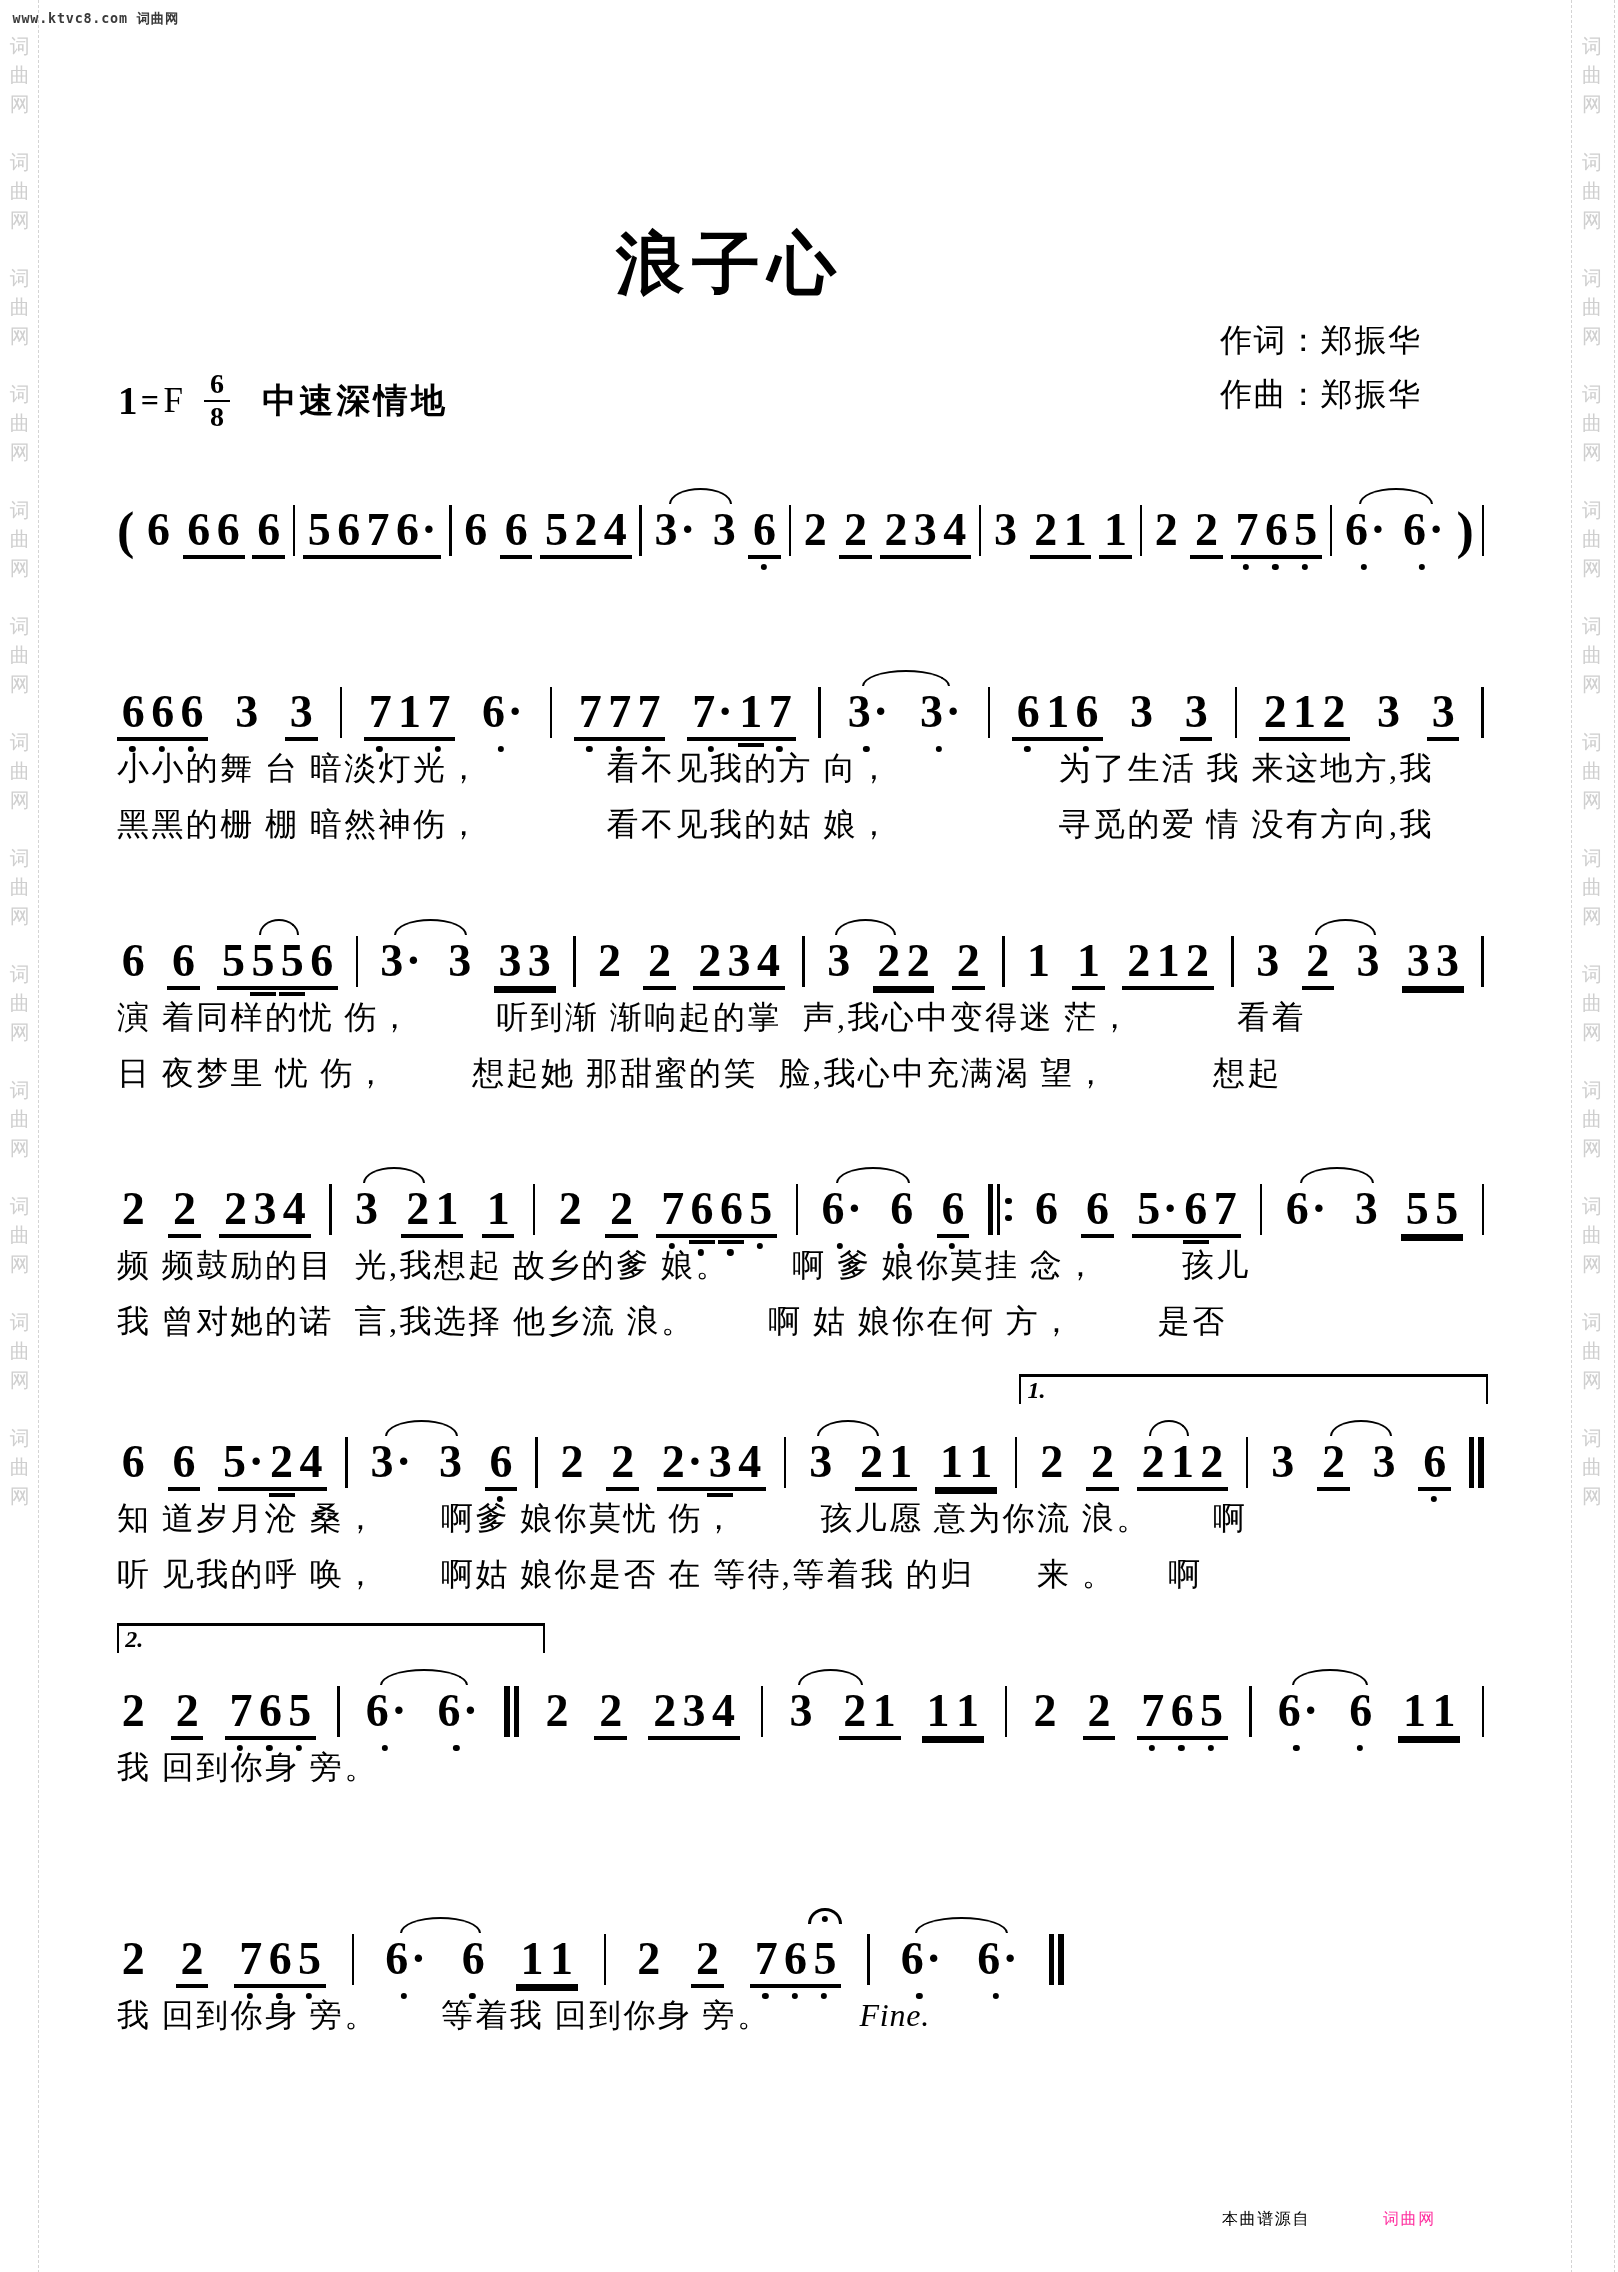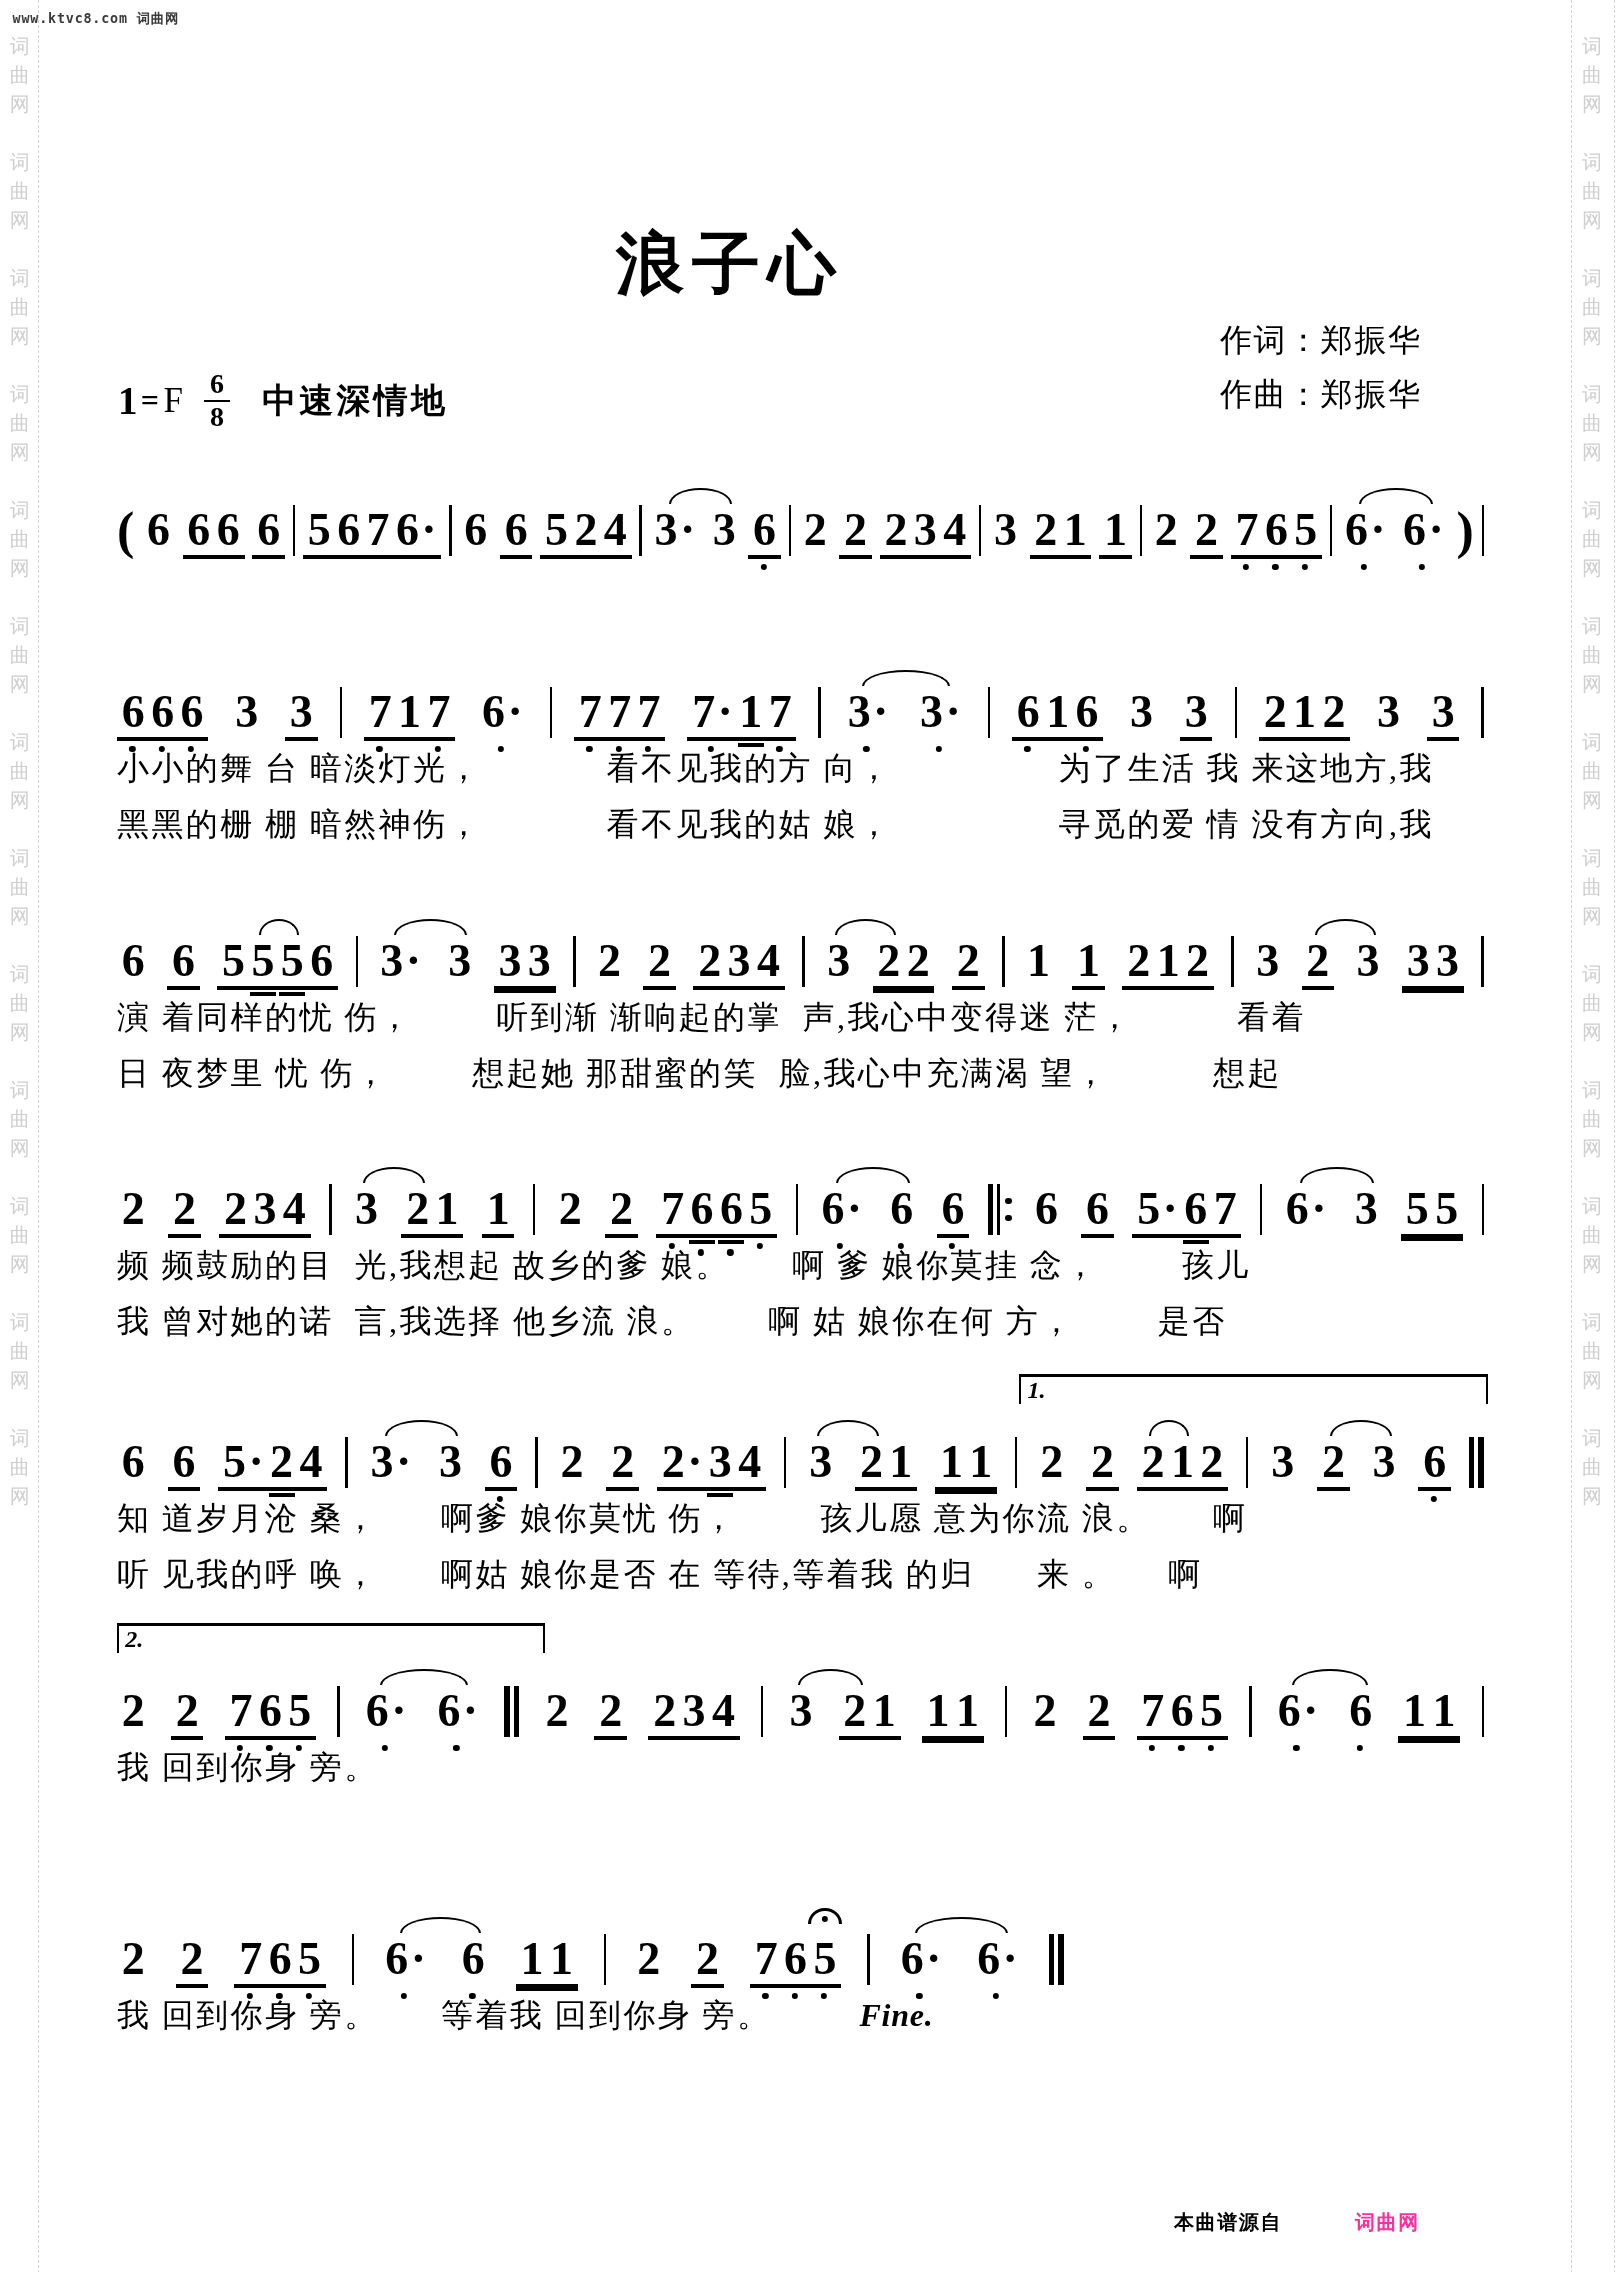--- a/index.html
+++ b/index.html
@@ -63,23 +63,23 @@
   .tiearc{position:absolute;height:14px;border:2.4px solid #000;border-bottom:none;
           border-radius:50% 50% 0 0/100% 100% 0 0;}
 
   .volta{position:absolute;top:-41px;height:27px;border-top:3.2px solid #000;
          border-left:2.4px solid #000;border-right:2.4px solid #000;}
   .volta span{font-style:italic;font-size:24px;font-weight:bold;padding-left:6.3px;line-height:1.1;display:inline-block;}
 
   .lyric{white-space:pre;font-size:32px;letter-spacing:2.4px;margin-top:6px;line-height:1.35;}
   .lyric + .lyric{margin-top:12.6px;font-family:Liberation Serif, serif;}
   .dc{font-style:italic;font-weight:bold;font-size:29px;letter-spacing:0;}
-  .fine{font-style:italic;font-weight:bold;font-size:32px;letter-spacing:0.8px;}
-
-  .footer{position:absolute;left:1174px;top:2209px;font-size:20px;font-weight:bold;letter-spacing:1.6px;
+  .fine{font-style:italic;font-weight:normal;font-size:32px;letter-spacing:0.8px;}
+
+  .footer{position:absolute;left:1222px;top:2209px;font-size:16px;font-weight:normal;letter-spacing:1.6px;
           font-family:"DejaVu Sans",sans-serif;}
   .footer .brand{margin-left:73px;}
 </style>
 </head>
 <body>
 
 <div class="page">
   <div class="wm-top">www.ktvc8.com 词曲网</div>
   <div class="rail rail-l" id="railL">词
 曲

